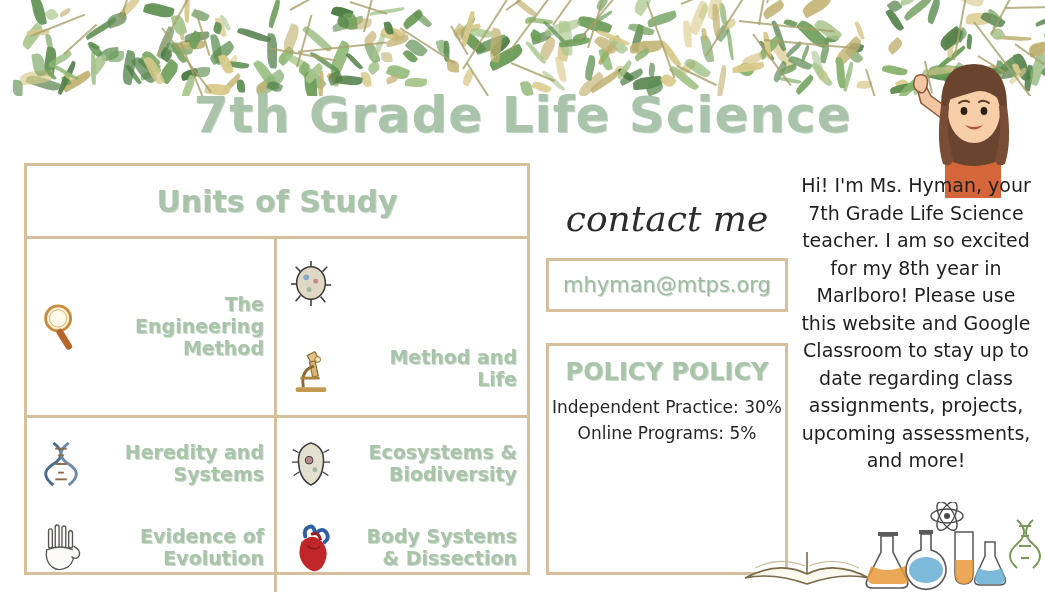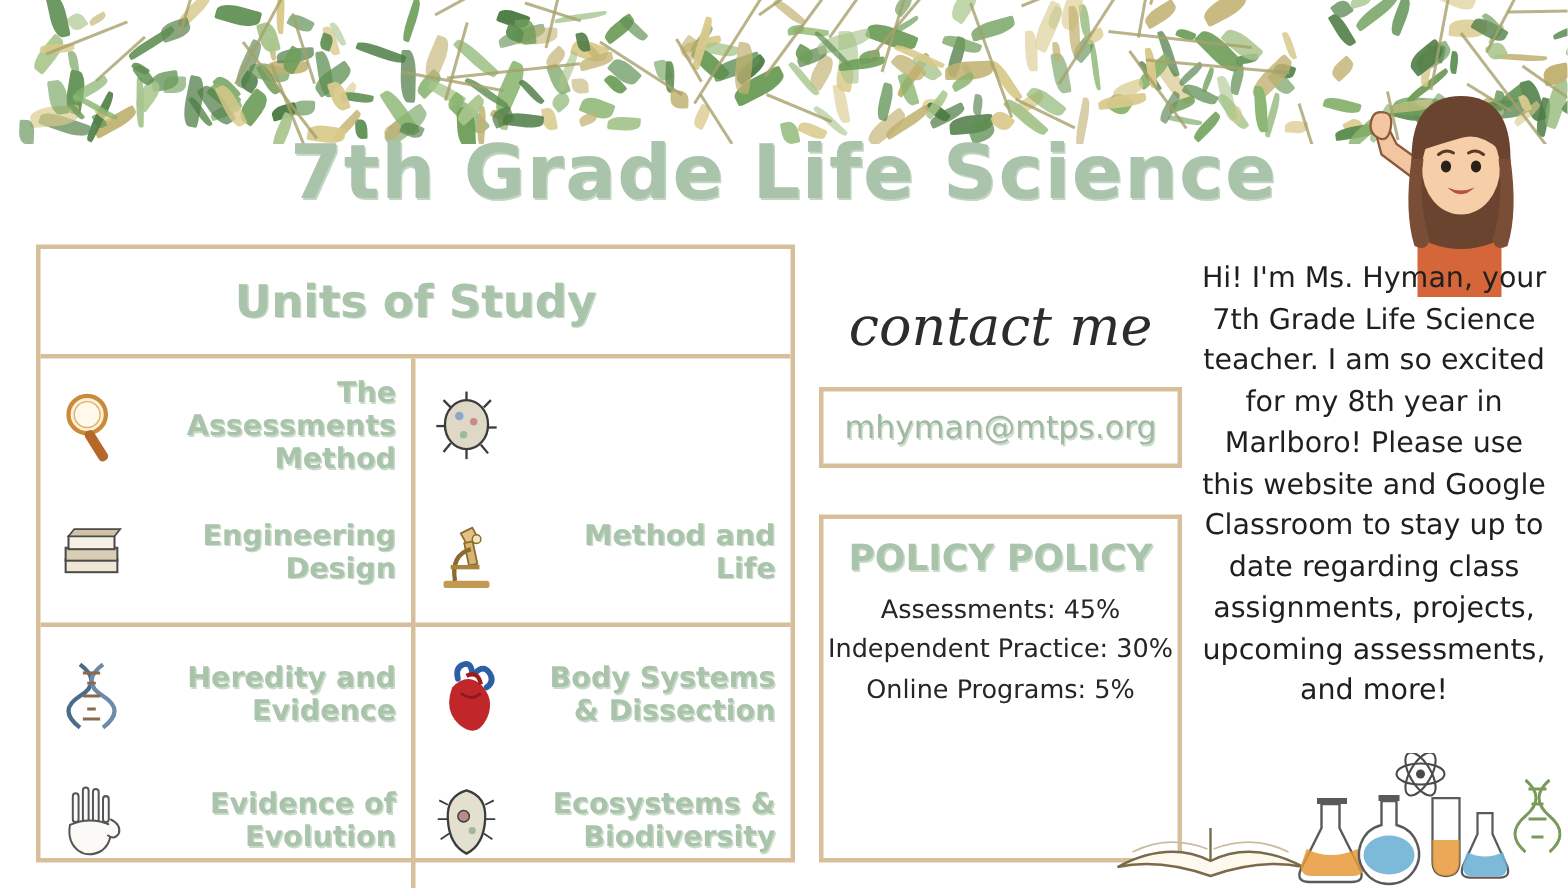--- a/index.html
+++ b/index.html
@@ -546,32 +546,21 @@
 
     <div class="unit-cell">
       <div class="unit-row">
         <span class="unit-icon">
           <svg viewBox="0 0 48 56" width="46" height="54">
             <circle cx="21" cy="19" r="13" fill="#fdf0d8" stroke="#c98a3a" stroke-width="3"></circle>
             <circle cx="21" cy="19" r="9" fill="#fff9ec" stroke="#e0b06a" stroke-width="1"></circle>
             <rect x="24" y="29" width="7" height="24" rx="3" transform="rotate(-32 27 41)" fill="#b5682a"></rect>
           </svg>
         </span>
-        <span class="unit-label">The Assessments Method</span>
-      </div>
-      <div class="unit-row">
-        <span class="unit-icon">
-          <svg viewBox="0 0 48 56" width="46" height="54">
-            <rect x="6" y="32" width="36" height="9" fill="#efe6d4" stroke="#4a4a4a" stroke-width="1.4"></rect>
-            <rect x="6" y="24" width="36" height="9" fill="#d9cdb4" stroke="#4a4a4a" stroke-width="1.4"></rect>
-            <rect x="8" y="16" width="32" height="9" fill="#f6f1e5" stroke="#4a4a4a" stroke-width="1.4"></rect>
-            <path d="M8 16 l4 -5 h32 l-4 5 Z" fill="#cfc2a6" stroke="#4a4a4a" stroke-width="1.2"></path>
-          </svg>
-        </span>
-        <span class="unit-label">Engineering Design</span>
+        <span class="unit-label">The Engineering Method</span>
       </div>
     </div>
 
     <div class="unit-cell">
       <div class="unit-row">
         <span class="unit-icon">
           <svg viewBox="0 0 48 56" width="46" height="54">
             <ellipse cx="24" cy="26" rx="15" ry="17" fill="#e0d8c6" stroke="#3c3c3c" stroke-width="1.6"></ellipse>
             <circle cx="19" cy="20" r="3" fill="#8aa7c8"></circle>
             <circle cx="29" cy="24" r="2.6" fill="#c98a8a"></circle>
@@ -612,81 +601,80 @@
             <path d="M32 6 q-16 12 0 22 q16 10 0 22" stroke="#6d8aa8" stroke-width="3" fill="none"></path>
             <g stroke="#8a6a4a" stroke-width="2">
               <line x1="18" y1="12" x2="30" y2="12"></line>
                 <line x1="21" y1="19" x2="27" y2="19"></line>
               <line x1="18" y1="28" x2="30" y2="28"></line>
                 <line x1="21" y1="37" x2="27" y2="37"></line>
               <line x1="18" y1="44" x2="30" y2="44"></line>
             </g>
           </svg>
         </span>
-        <span class="unit-label">Heredity and Evidence</span>
+        <span class="unit-label">Heredity and Systems</span>
       </div>
       <div class="unit-row">
         <span class="unit-icon">
           <svg viewBox="0 0 48 56" width="46" height="54">
             <g stroke="#555" stroke-width="1.4" fill="#fbfaf7">
               <rect x="11" y="8" width="4" height="20" rx="2"></rect>
               <rect x="18" y="4" width="4" height="24" rx="2"></rect>
               <rect x="25" y="5" width="4" height="23" rx="2"></rect>
               <rect x="32" y="10" width="4" height="18" rx="2"></rect>
               <path d="M9 30 q14 -6 28 0 q2 12 -6 18 q-9 5 -16 0 q-8 -6 -6 -18 Z"></path>
               <path d="M37 26 q8 4 6 10 q-3 5 -8 1"></path>
             </g>
           </svg>
         </span>
         <span class="unit-label">Evidence of Evolution</span>
       </div>
     </div>
 
     <div class="unit-cell">
-      <div class="unit-row">
-        <span class="unit-icon">
-          <svg viewBox="0 0 48 56" width="46" height="54">
-            <path d="M14 22 q-6 16 5 26 q12 10 19 -4 q6 -13 -3 -23 q-10 -10 -21 1 Z" fill="#c0262a"></path>
-            <path d="M18 16 q-2 -8 4 -10 q5 -2 6 6" stroke="#2e5fa3" stroke-width="4" fill="none" stroke-linecap="round"></path>
-            <path d="M30 12 q6 -6 10 0 q4 6 -2 10" stroke="#2e5fa3" stroke-width="4" fill="none" stroke-linecap="round"></path>
-            <path d="M24 14 q8 -4 10 6" stroke="#9b1d20" stroke-width="3" fill="none"></path>
-            <path d="M20 26 q8 6 14 0" stroke="#8d1b1e" stroke-width="2" fill="none"></path>
-          </svg>
-        </span>
-        <span class="unit-label">Body Systems &amp; Dissection</span>
-      </div>
       <div class="unit-row">
         <span class="unit-icon">
           <svg viewBox="0 0 48 56" width="46" height="54">
             <path d="M24 6 q14 4 13 20 q-1 18 -13 24 q-12 -6 -13 -24 q-1 -16 13 -20 Z" fill="#e3e0cf" stroke="#3c3c3c" stroke-width="1.6"></path>
             <circle cx="22" cy="24" r="4" fill="#b98a8a" stroke="#3c3c3c" stroke-width="1"></circle>
             <circle cx="28" cy="34" r="2.5" fill="#9dba9d"></circle>
             <g stroke="#3c3c3c" stroke-width="1.3">
               <line x1="11" y1="16" x2="5" y2="13"></line>
                 <line x1="11" y1="26" x2="4" y2="26"></line>
               <line x1="12" y1="36" x2="6" y2="40"></line>
                 <line x1="37" y1="16" x2="43" y2="13"></line>
               <line x1="37" y1="26" x2="44" y2="26"></line>
                 <line x1="36" y1="36" x2="42" y2="40"></line>
             </g>
           </svg>
         </span>
         <span class="unit-label">Ecosystems &amp; Biodiversity</span>
       </div>
+      <div class="unit-row">
+        <span class="unit-icon">
+          <svg viewBox="0 0 48 56" width="46" height="54">
+            <path d="M14 22 q-6 16 5 26 q12 10 19 -4 q6 -13 -3 -23 q-10 -10 -21 1 Z" fill="#c0262a"></path>
+            <path d="M18 16 q-2 -8 4 -10 q5 -2 6 6" stroke="#2e5fa3" stroke-width="4" fill="none" stroke-linecap="round"></path>
+            <path d="M30 12 q6 -6 10 0 q4 6 -2 10" stroke="#2e5fa3" stroke-width="4" fill="none" stroke-linecap="round"></path>
+            <path d="M24 14 q8 -4 10 6" stroke="#9b1d20" stroke-width="3" fill="none"></path>
+            <path d="M20 26 q8 6 14 0" stroke="#8d1b1e" stroke-width="2" fill="none"></path>
+          </svg>
+        </span>
+        <span class="unit-label">Body Systems &amp; Dissection</span>
+      </div>
     </div>
 
   </div>
 </div>
 
 <div class="contact-title">contact me</div>
 <div class="email-box">mhyman@mtps.org</div>
 
 <div class="grading-box">
   <div class="grading-title">POLICY POLICY</div>
-  <div class="grading-item">Assessments: 45%</div>
   <div class="grading-item">Independent Practice: 30%</div>
   <div class="grading-item">Online Programs: 5%</div>
 </div>
 
 <div class="bio">Hi! I'm Ms. Hyman, your 7th Grade Life Science teacher. I am so excited for my 8th year in Marlboro! Please use this website and Google Classroom to stay up to date regarding class assignments, projects, upcoming assessments, and more!</div>
 
 <div class="doodle">
   <svg viewBox="0 0 300 90" width="300" height="90">
 
     <path d="M4 76 q34 -18 62 -4 q28 -14 62 4 q-28 -6 -62 6 q-34 -12 -62 -6 Z" fill="#fdf9ef" stroke="#7a6a4a" stroke-width="1.6"></path>

